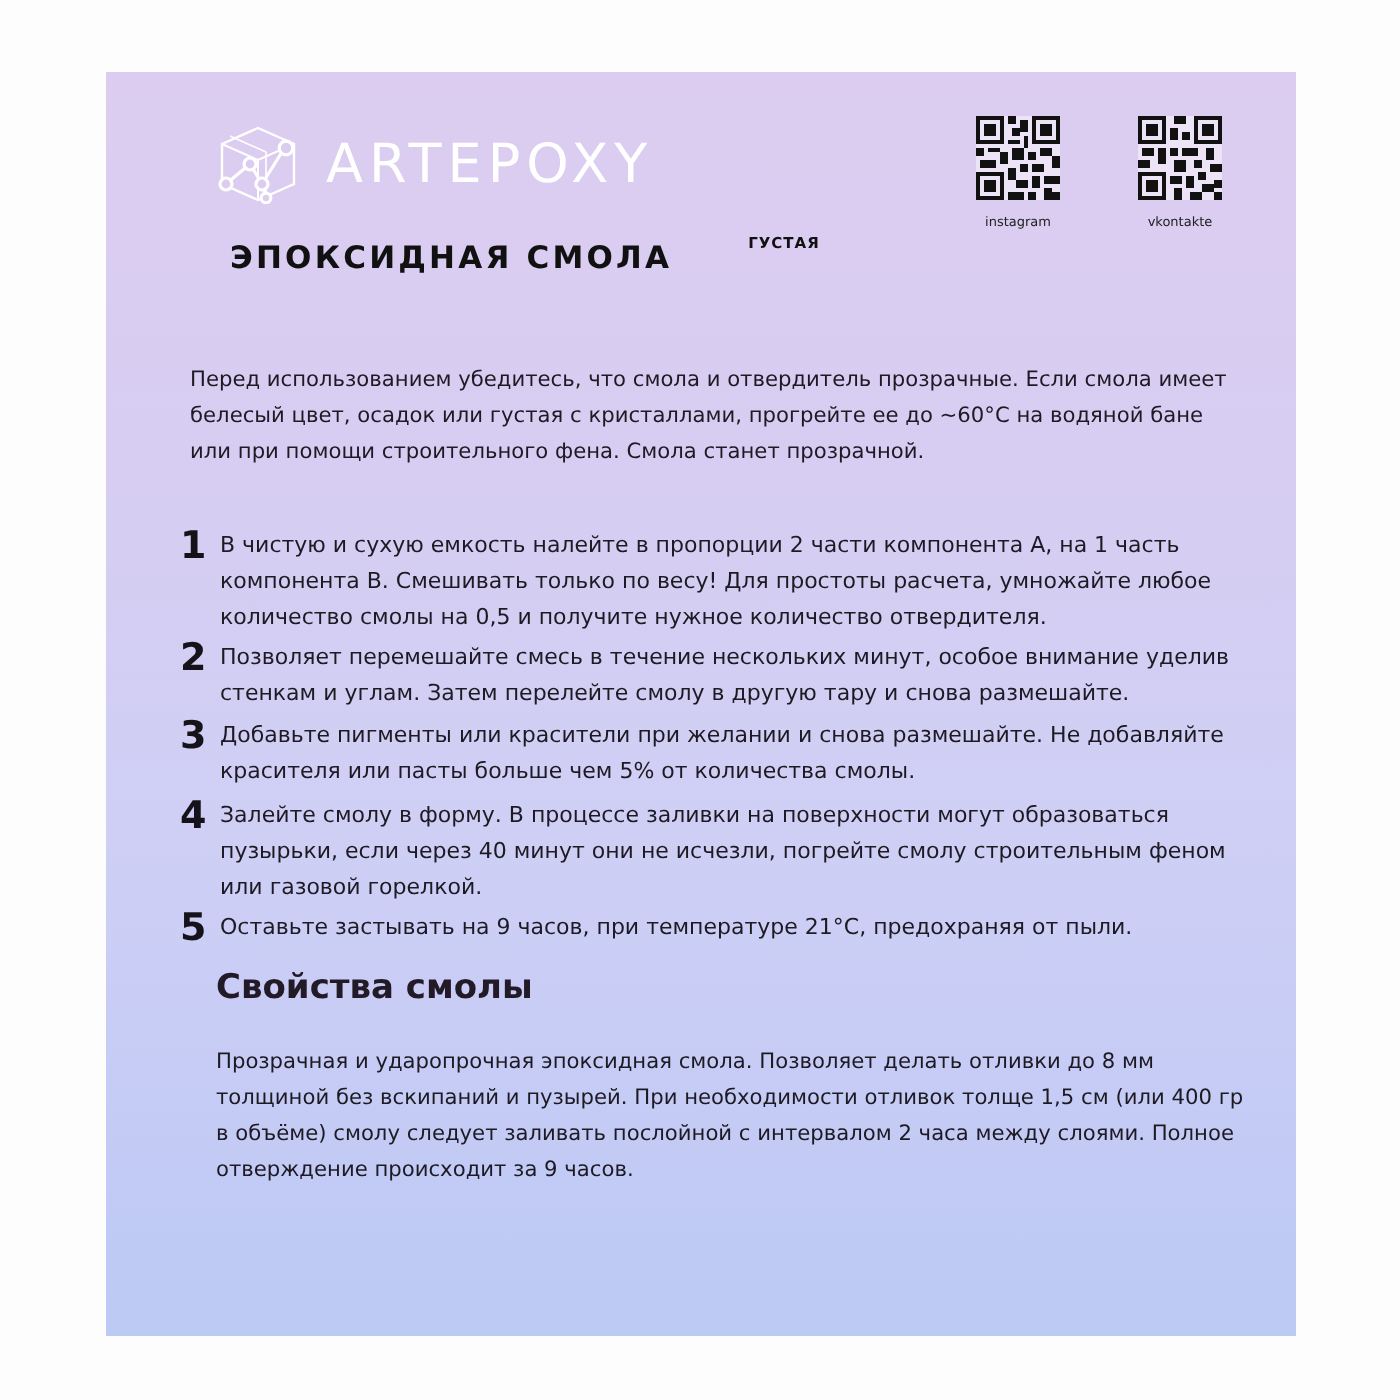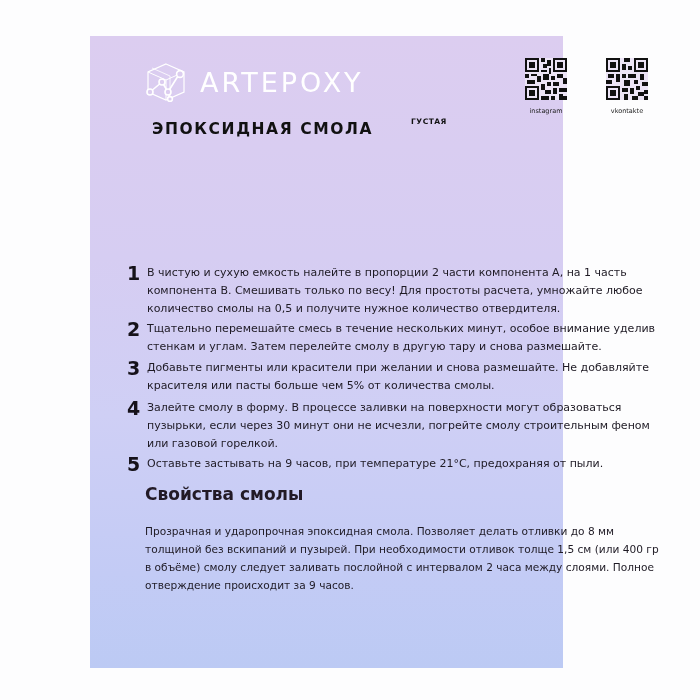--- a/index.html
+++ b/index.html
@@ -1,24 +1,23 @@
 <!DOCTYPE html>
 <html><head>
   <meta charset="utf-8">
   <style>
     html, body { margin: 0; padding: 0; }
     body {
       width: 700px; height: 700px; background: #fdfdfe; position: relative; overflow: hidden;
       font-family: "DejaVu Sans", sans-serif;
     }
     .card {
-      position: absolute; left: 53px; top: 36px; width: 473px; height: 632px;
+      position: absolute; left: 53px; top: 36px; width: 595px; height: 632px;
       background: linear-gradient(180deg, #dccdf0 0%, #d6cdf2 35%, #cfcff5 60%, #c3cbf5 85%, #bccaf4 100%);
       color: #1a1420;
-      margin-left: 37px;
     }
     .logo { position: absolute; left: 52px; top: 26px; display: flex; align-items: center; }
     .logo svg { width: 48px; height: 40px; }
     .brand { margin-left: 10px; font-family: "DejaVu Sans", sans-serif; font-size: 27px; letter-spacing: 3px; color: #ffffff; font-weight: normal; }
     .product { position: absolute; left: 62px; top: 84px; font-family: "DejaVu Sans", sans-serif; font-weight: bold; font-size: 15.5px; letter-spacing: 1.6px; color: #111; }
     .product sup { font-size: 7.5px; letter-spacing: 0.5px; position: relative; top: -4px; margin-left: 2px; padding-left: 36px; }
     .qr { position: absolute; top: 22px; width: 50px; text-align: center; }
     .qr .code { width: 42px; height: 42px; margin: 0 auto; }
     .qr .lbl { font-size: 6.5px; color: #222; margin-top: 3px; }
     .qr1 { left: 431px; }
@@ -129,37 +128,38 @@
           <rect x="17" y="15" width="4" height="2"></rect>
           <rect x="8" y="19" width="4" height="2"></rect>
         <rect x="13" y="19" width="2" height="2"></rect>
           <rect x="17" y="18" width="2" height="3"></rect>
           <rect x="19" y="19" width="2" height="2"></rect>
       </g>
     </svg>
     <div class="lbl">instagram</div>
   </div>
 
+  <div class="para" style="left:42px; top:145px; width:530px;">Перед использованием убедитесь, что смола и отвердитель прозрачные. Если смола имеет белесый цвет, осадок или густая с кристаллами, прогрейте ее до ~60°C на водяной бане или при помощи строительного фена. Смола станет прозрачной.</div>
 
 
   <div class="step" style="top:228px;">
     <span class="num">1</span>
     <span class="txt">В чистую и сухую емкость налейте в пропорции 2 части компонента А, на 1 часть компонента В. Смешивать только по весу! Для простоты расчета, умножайте любое количество смолы на 0,5 и получите нужное количество отвердителя.</span>
   </div>
   <div class="step" style="top:284px;">
     <span class="num">2</span>
-    <span class="txt">Тщательно перемешайте смесь в течение нескольких минут, особое внимание уделив стенкам и углам. Затем перелейте смолу в другую тару и снова размешайте.</span>
+    <span class="txt">Позволяет перемешайте смесь в течение нескольких минут, особое внимание уделив стенкам и углам. Затем перелейте смолу в другую тару и снова размешайте.</span>
   </div>
   <div class="step" style="top:323px;">
     <span class="num">3</span>
     <span class="txt">Добавьте пигменты или красители при желании и снова размешайте. Не добавляйте красителя или пасты больше чем 5% от количества смолы.</span>
   </div>
   <div class="step" style="top:363px;">
     <span class="num">4</span>
-    <span class="txt">Залейте смолу в форму. В процессе заливки на поверхности могут образоваться пузырьки, если через 30 минут они не исчезли, погрейте смолу строительным феном или газовой горелкой.</span>
+    <span class="txt">Залейте смолу в форму. В процессе заливки на поверхности могут образоваться пузырьки, если через 40 минут они не исчезли, погрейте смолу строительным феном или газовой горелкой.</span>
   </div>
   <div class="step" style="top:419px;">
     <span class="num">5</span>
     <span class="txt">Оставьте застывать на 9 часов, при температуре 21°C, предохраняя от пыли.</span>
   </div>
 
   <h2 style="left:55px; top:448px;">Свойства смолы</h2>
   <div class="para" style="left:55px; top:486px; width:520px;">Прозрачная и ударопрочная эпоксидная смола. Позволяет делать отливки до 8 мм толщиной без вскипаний и пузырей. При необходимости отливок толще 1,5 см (или 400 гр в объёме) смолу следует заливать послойной с интервалом 2 часа между слоями. Полное отверждение происходит за 9 часов.</div>
 
 </div>

